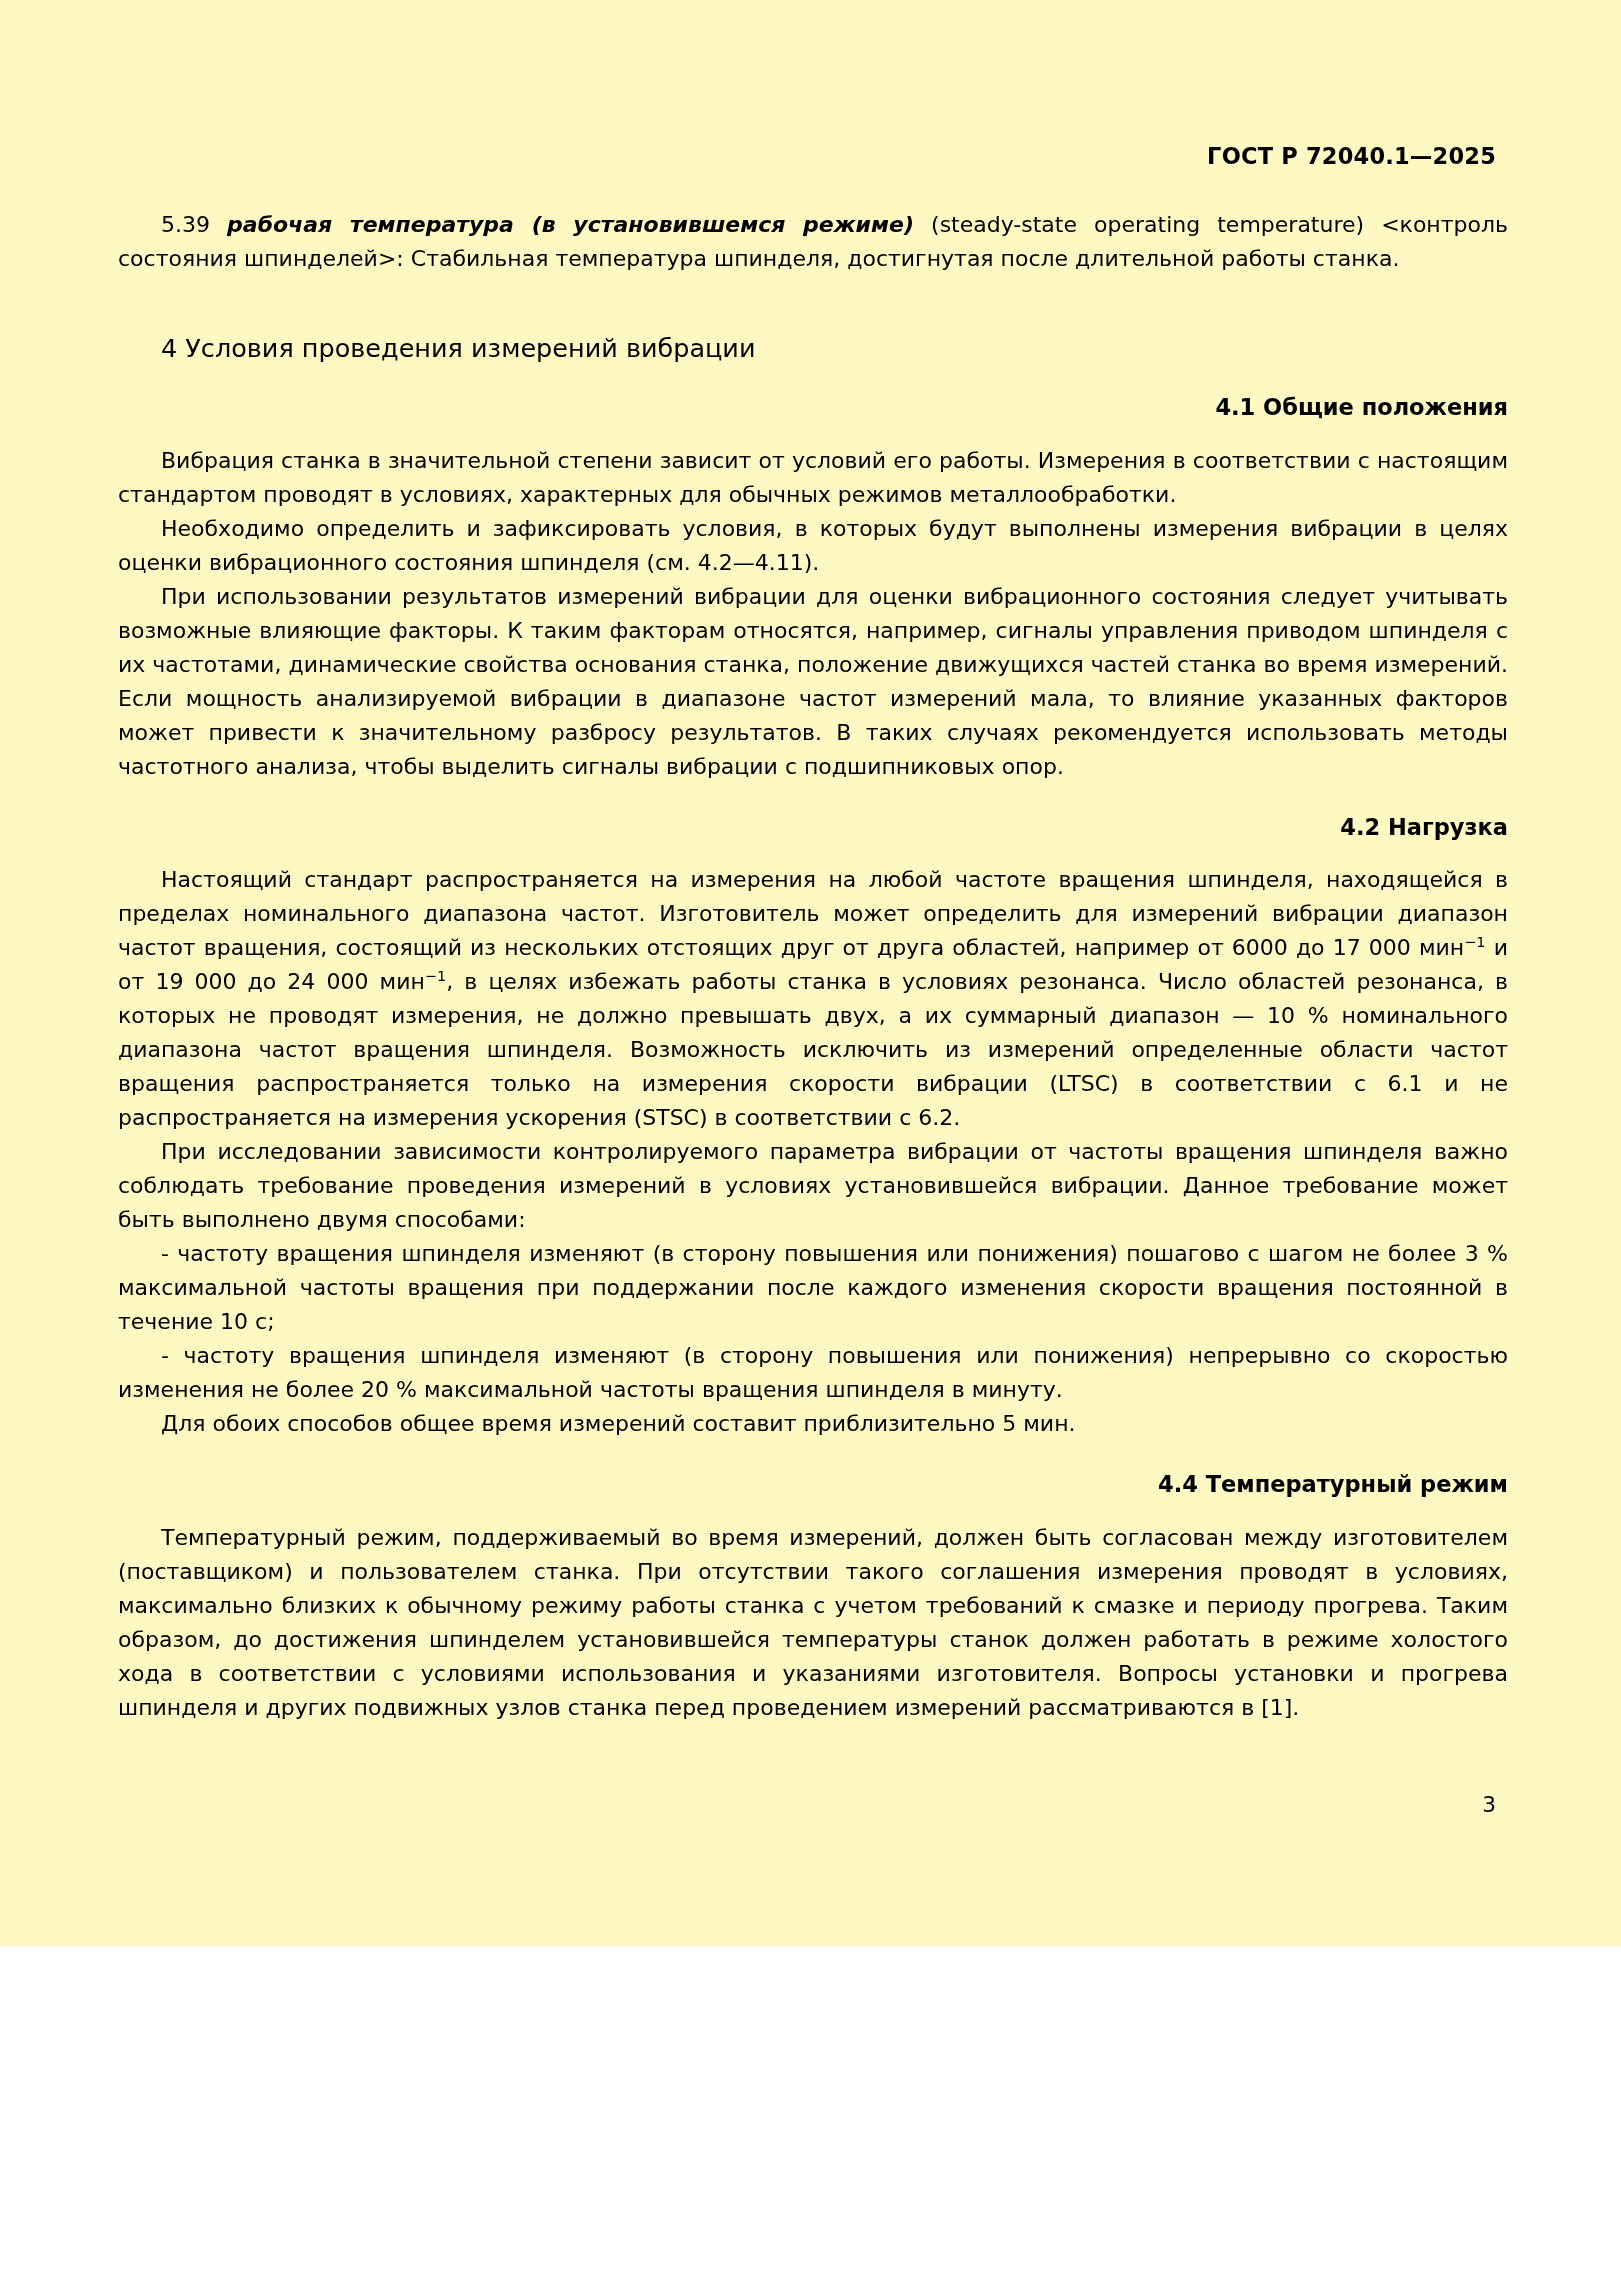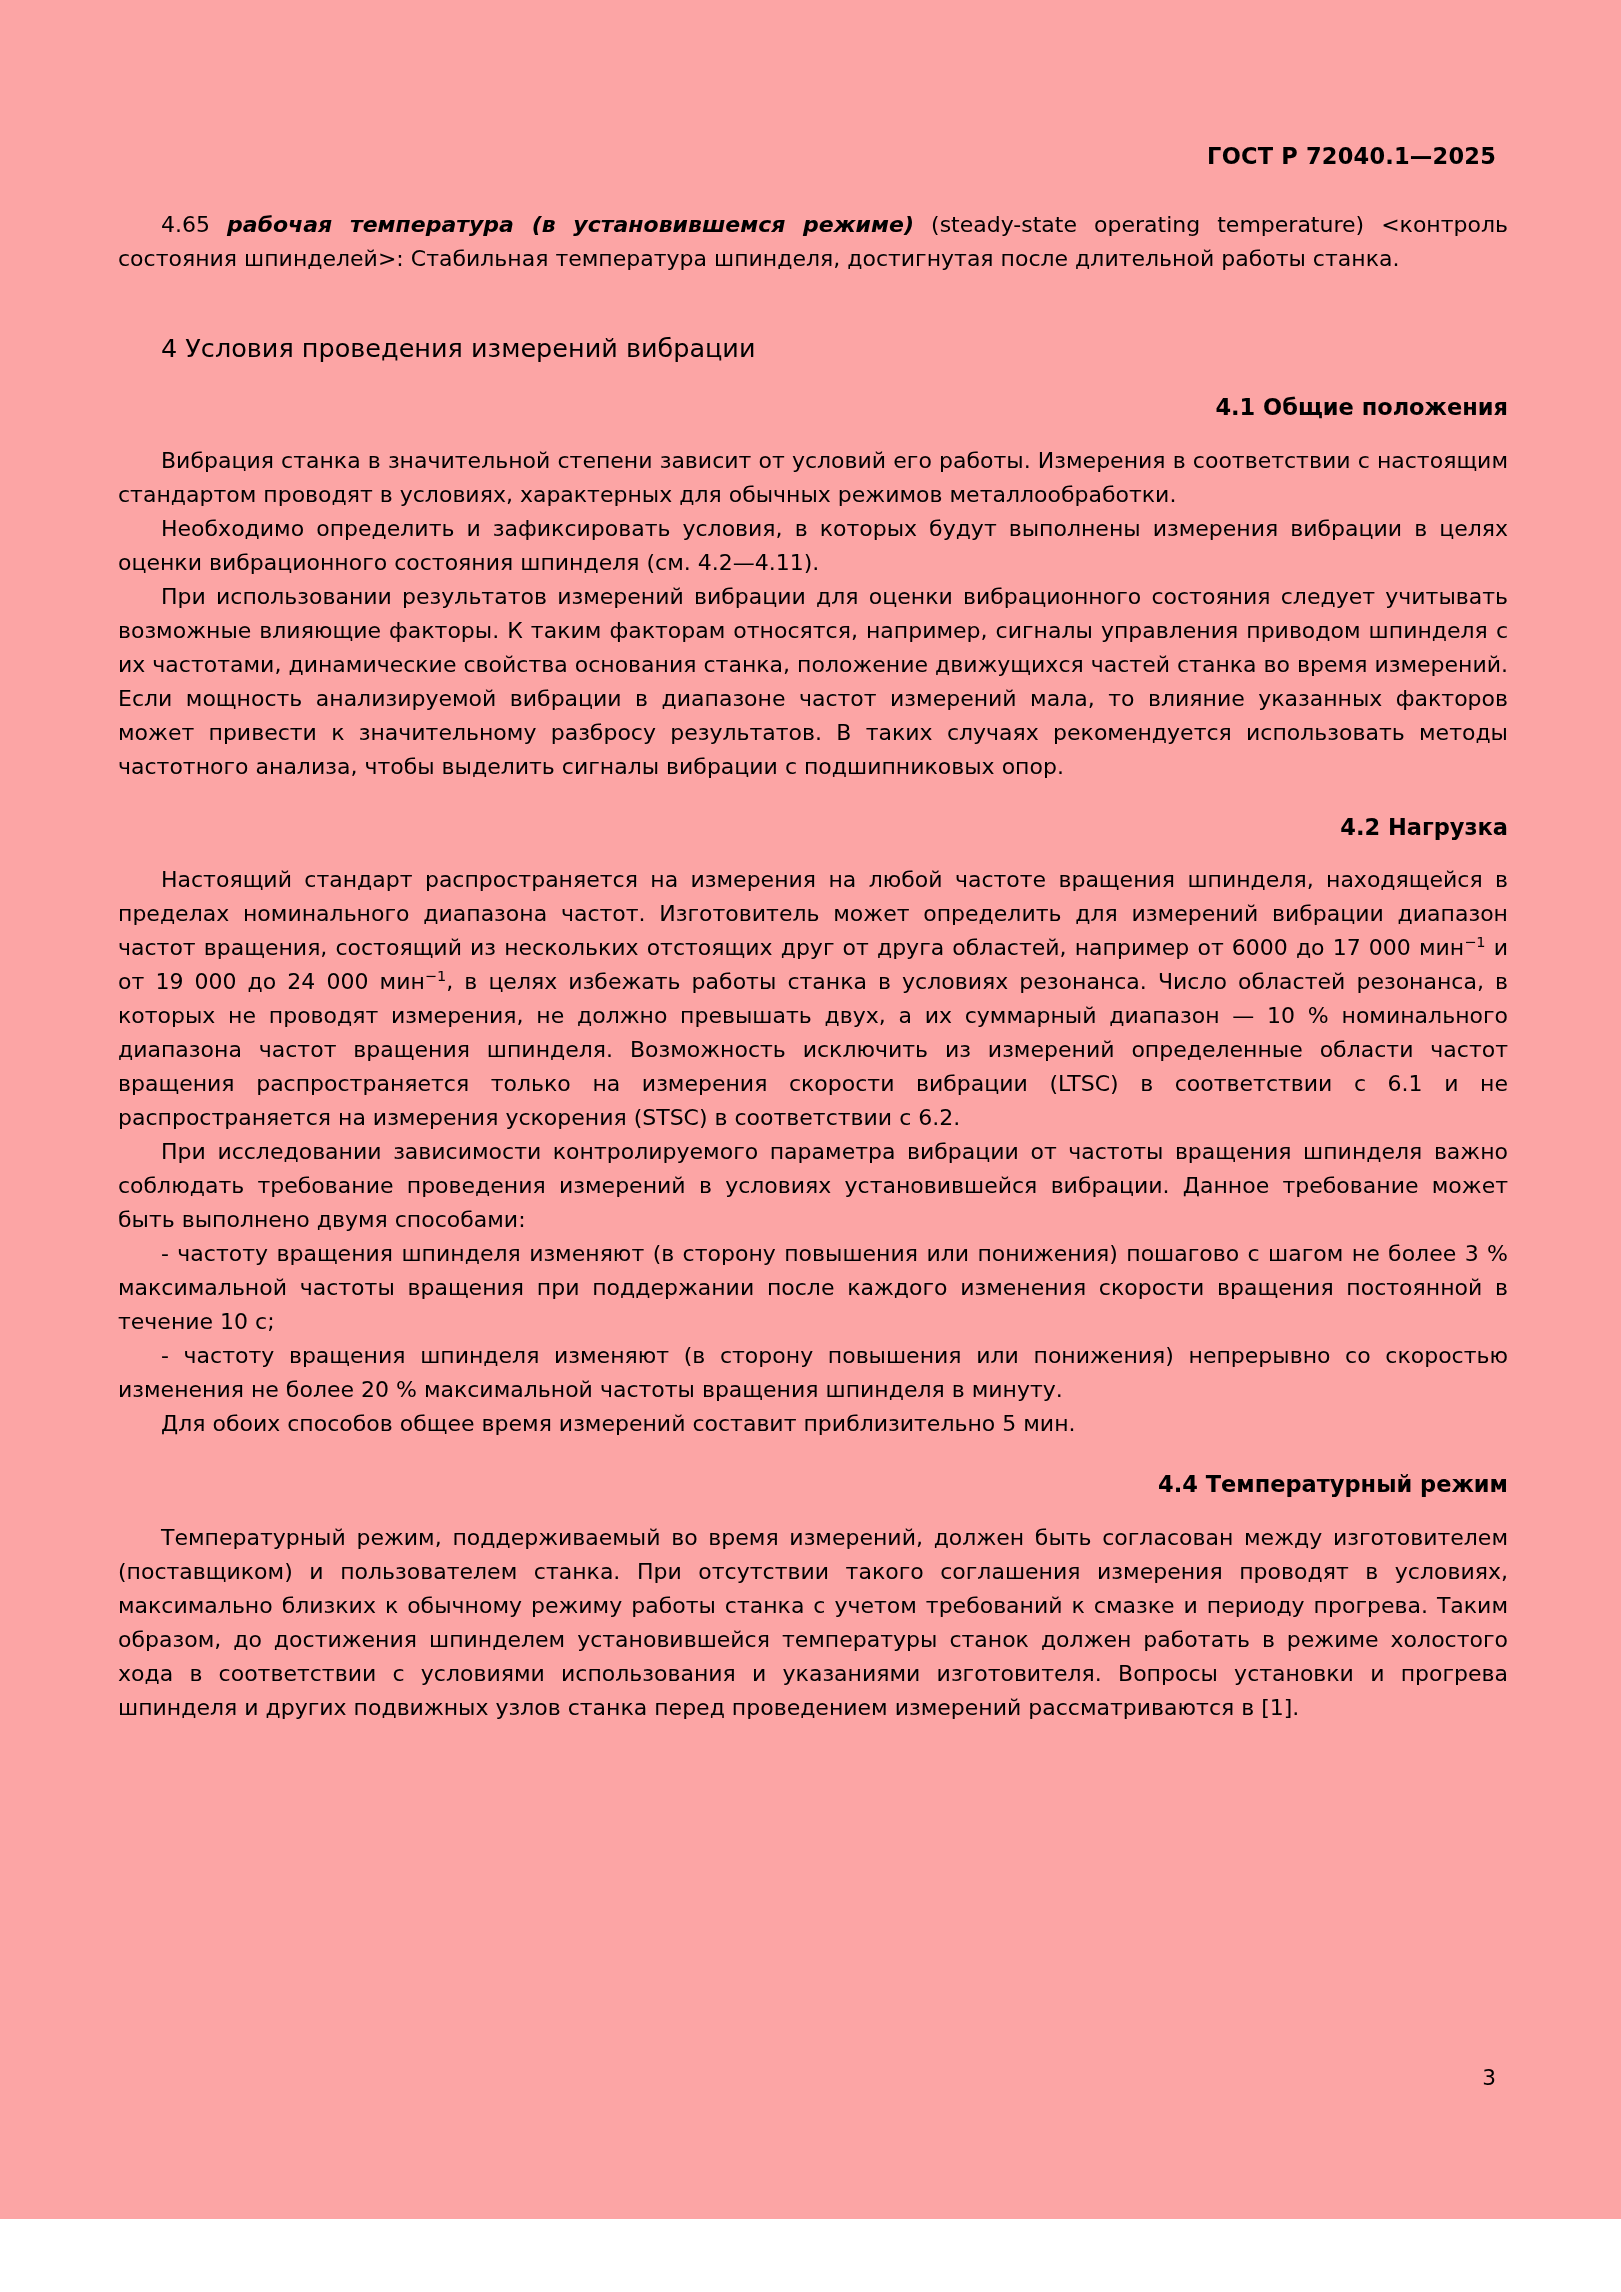--- a/index.html
+++ b/index.html
@@ -7,23 +7,23 @@
     padding: 0;
     background: #ffffff;
   }
   body {
     font-family: "DejaVu Sans", sans-serif;
     color: #000000;
   }
   .page {
     position: relative;
     width: 1621px;
-    height: 2219px;
+    height: 1946px;
     margin: 0 auto;
-    background: #fca5a5;
+    background: #fef9c3;
     box-sizing: border-box;
   }
   .header {
     position: absolute;
     top: 143px;
     right: 125px;
     font-size: 22.5px;
     font-weight: bold;
     letter-spacing: 0.2px;
     white-space: nowrap;
@@ -78,21 +78,21 @@
 </style>
 </head>
 <body>
 
 <div class="page">
 
   <div class="header">ГОСТ Р 72040.1—2025</div>
 
   <div class="content">
 
-    <p class="term-num"><span>4.65</span> <b class="termname">рабочая температура (в установившемся режиме)</b> <span>(steady-state operating temperature)</span> <span>&lt;контроль состояния шпинделей&gt;:</span> <span>Стабильная температура шпинделя, достигнутая после длительной работы станка.</span></p>
+    <p class="term-num"><span>5.39</span> <b class="termname">рабочая температура (в установившемся режиме)</b> <span>(steady-state operating temperature)</span> <span>&lt;контроль состояния шпинделей&gt;:</span> <span>Стабильная температура шпинделя, достигнутая после длительной работы станка.</span></p>
 
     <h2 class="section">4 Условия проведения измерений вибрации</h2>
 
     <h3 class="subsection">4.1 Общие положения</h3>
     <p class="indent">Вибрация станка в значительной степени зависит от условий его работы. Измерения в соответствии с настоящим стандартом проводят в условиях, характерных для обычных режимов металлообработки.</p>
     <p class="indent">Необходимо определить и зафиксировать условия, в которых будут выполнены измерения вибрации в целях оценки вибрационного состояния шпинделя (см. 4.2—4.11).</p>
     <p class="indent">При использовании результатов измерений вибрации для оценки вибрационного состояния следует учитывать возможные влияющие факторы. К таким факторам относятся, например, сигналы управления приводом шпинделя с их частотами, динамические свойства основания станка, положение движущихся частей станка во время измерений. Если мощность анализируемой вибрации в диапазоне частот измерений мала, то влияние указанных факторов может привести к значительному разбросу результатов. В таких случаях рекомендуется использовать методы частотного анализа, чтобы выделить сигналы вибрации с подшипниковых опор.</p>
 
     <h3 class="subsection">4.2 Нагрузка</h3>
 

